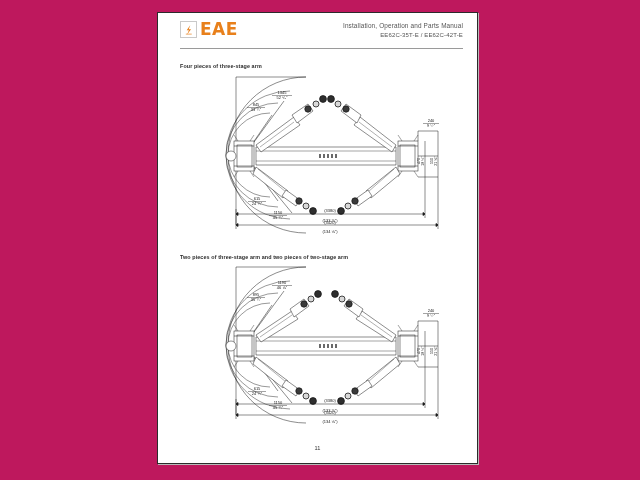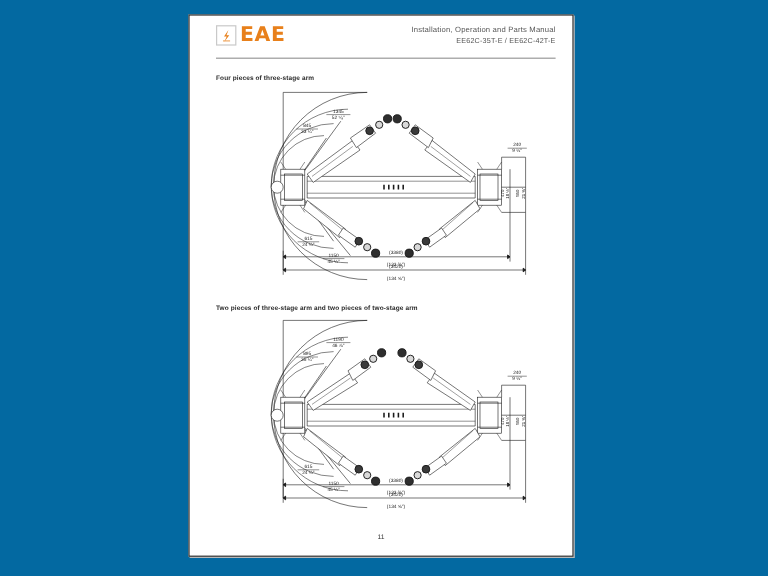--- a/index.html
+++ b/index.html
@@ -2,21 +2,21 @@
 <html><head>
 <meta charset="utf-8">
 <style>
   html,body{margin:0;padding:0;}
   body{
     width:640px;height:480px;
     background:#ffffff;
     font-family:"Liberation Sans", sans-serif;
     overflow:hidden;
   }
-  .viewport{position:relative;width:640px;height:480px;background:#0369a1;}
+  .viewport{position:relative;width:640px;height:480px;background:#be185d;}
 
   
   .page{
     position:absolute;left:157px;top:12px;width:321px;height:452px;
     background:#fff;
     border:1.5px solid #2b2b2b;
     box-shadow:1px 1px 0 #b9b9b9;
     box-sizing:border-box;
   }
 

